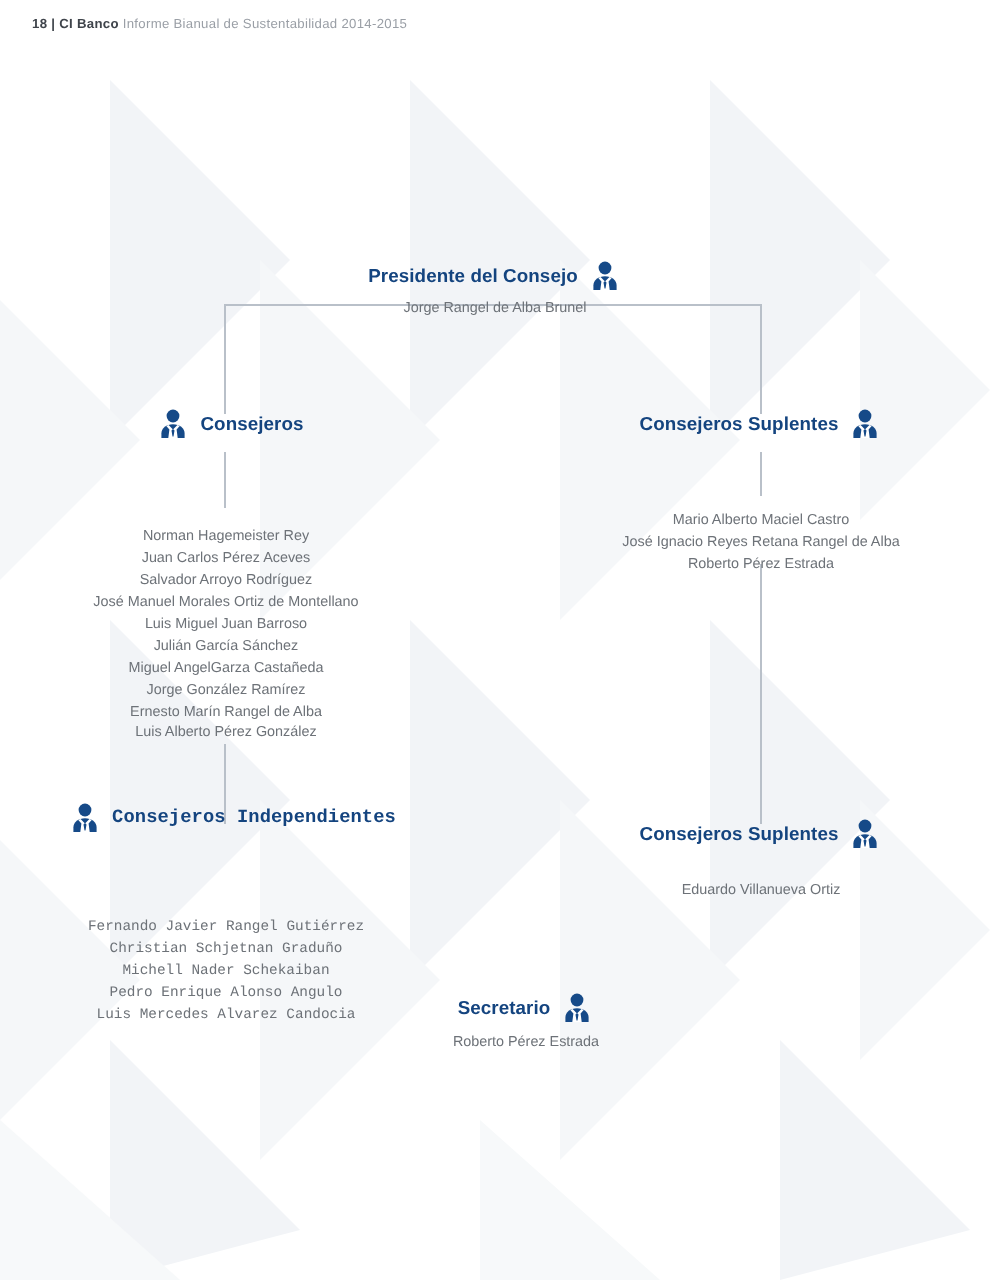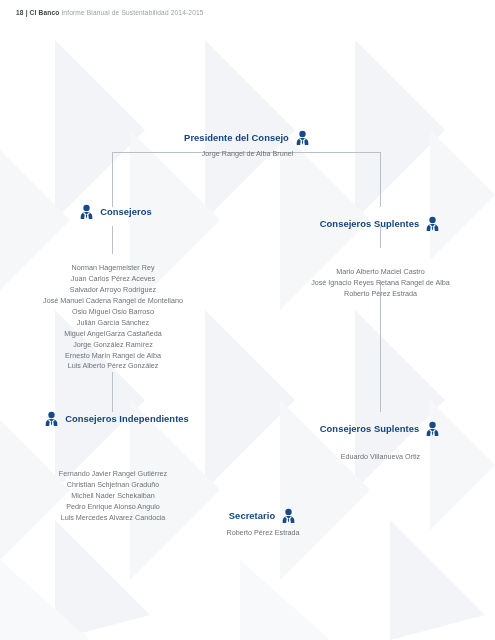--- a/index.html
+++ b/index.html
@@ -64,21 +64,21 @@
     position: absolute;
     z-index: 3;
   }
 
   .node-head {
     display: flex;
     align-items: center;
     gap: 5px;
     white-space: nowrap;
   }
-  .node-head.right { justify-content: flex-end; margin-top: 12px; }
+  .node-head.right { justify-content: flex-end; }
   .node-head.left  { justify-content: flex-start; }
 
   .node-title {
     font-size: 9.4px;
     font-weight: bold;
     color: #14447f;
     letter-spacing: 0.05px;
   }
 
   .node-names {
@@ -124,23 +124,24 @@
 
   #node-suplentes-1 {
     top: 204px;
     left: 266px;
     width: 229px;
   }
   #node-suplentes-1 .node-head { justify-content: center; }
   #node-suplentes-1 .node-names { margin-top: 36px; }
 
   #node-independientes {
-    top: 411px;
+    top: 401px;
     left: 0;
     width: 226px;
+    font-family: Liberation Mono, monospace;
   }
   #node-independientes .node-head { justify-content: center; padding-left: 6px; }
   #node-independientes .node-names { margin-top: 43px; }
 
   #node-suplentes-2 {
     top: 409px;
     left: 266px;
     width: 229px;
   }
   #node-suplentes-2 .node-head { justify-content: center; }
@@ -244,22 +245,22 @@
           <path d="M12.6 16.9l4.4 4.6 4.4-4.6 2.3 1.1-3.1 3.4 1.1 8.6h-9.4l1.1-8.6-3.1-3.4z" fill="#ffffff"></path>
           <path d="M17 20.9l1.5 1.6-1 6.1h-1l-1-6.1z" fill="#164a88"></path>
         </svg>
       </span>
       <span class="node-title">Consejeros</span>
     </div>
     <div class="node-names">
       <span class="nm">Norman Hagemeister Rey</span>
       <span class="nm">Juan Carlos Pérez Aceves</span>
       <span class="nm">Salvador Arroyo Rodríguez</span>
-      <span class="nm">José Manuel Cadena Rangel de Montellano</span>
-      <span class="nm">Osio Miguel Osio Barroso</span>
+      <span class="nm">José Manuel Morales Ortiz de Montellano</span>
+      <span class="nm">Luis Miguel Juan Barroso</span>
       <span class="nm">Julián García Sánchez</span>
       <span class="nm">Miguel AngelGarza Castañeda</span>
       <span class="nm">Jorge González Ramírez</span>
       <span class="nm">Ernesto Marín Rangel de Alba</span>
       <span class="nm">Luis Alberto Pérez González</span>
     </div>
   </div>
 
   <div class="node" id="node-suplentes-1">
     <div class="node-head right">

